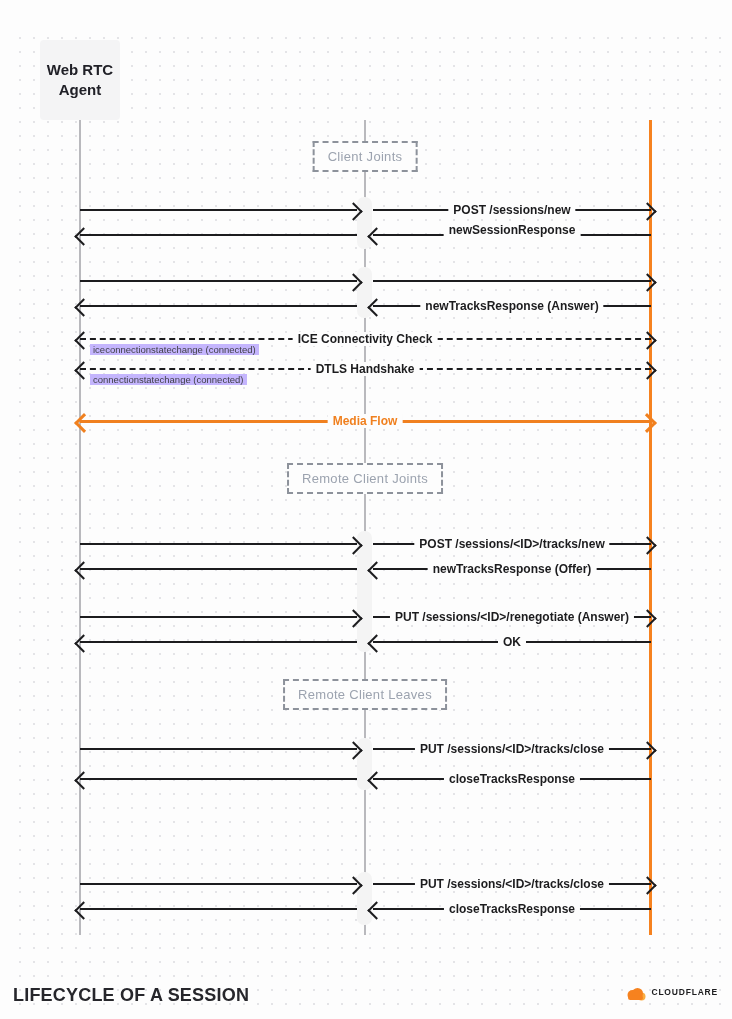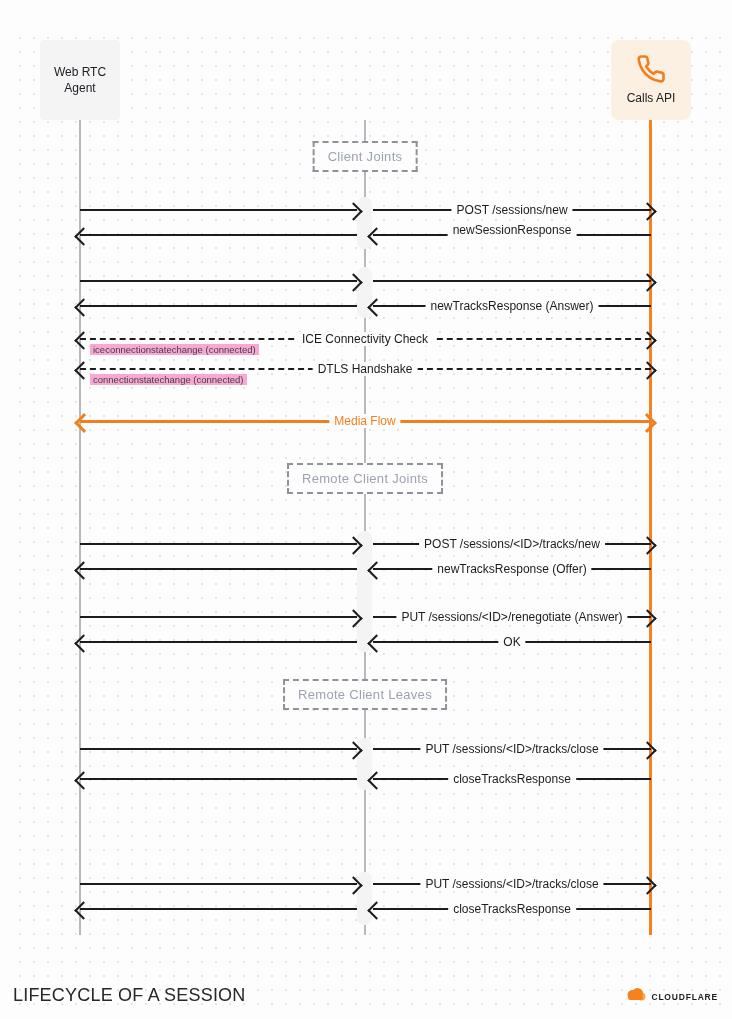--- a/index.html
+++ b/index.html
@@ -15,43 +15,43 @@
     background-size:14px 14px;background-position:5px 5px;
   }
   .lifeline{position:absolute;top:120px;height:815px;width:2px;background:#b9b9bd;z-index:1}
   .lifeline.orange{background:#F6821F;width:3px}
   .activation{position:absolute;left:357px;width:15px;background:#f4f4f4;border-radius:7px;z-index:2}
   .actor{
     position:absolute;top:40px;width:80px;height:80px;background:#F4F4F5;border-radius:4px;
     display:flex;flex-direction:column;align-items:center;justify-content:center;
     text-align:center;z-index:4;
   }
-  .actor .actor-label{font-weight:400;font-size:12px;color:#202027;white-space:pre-line;line-height:1.35}
+  .actor .actor-label{font-weight:700;font-size:15px;color:#202027;white-space:pre-line;line-height:1.35}
   .actor.calls{background:#FBF0E2;border-radius:8px;gap:6px}
   .msg{position:absolute;height:0;z-index:3}
   .msg .line{position:absolute;left:0;right:0;top:0;border-top:2.5px solid #1c1c1e}
   .msg.dashed .line{border-top-style:dashed}
   .msg.orange .line{border-top-color:#F0801F;border-top-width:3px}
   .chev{position:absolute;width:11px;height:11px;border-top:2.5px solid #1c1c1e;border-right:2.5px solid #1c1c1e}
   .chev.r{right:-3px;top:-4.5px;transform:rotate(45deg)}
   .chev.l{left:-3px;top:-4.5px;transform:rotate(-135deg)}
   .msg.orange .chev{border-color:#F0801F;border-top-width:3px;border-right-width:3px}
   .mlabel{
     position:absolute;transform:translate(-50%,-50%);background:#fdfdfd;padding:0 5px;
-    font-weight:400;font-size:12px;color:#1c1c1e;white-space:nowrap;z-index:4;
+    font-weight:700;font-size:12px;color:#1c1c1e;white-space:nowrap;z-index:4;
   }
   .mlabel.orange{color:#F0801F}
   .group{
     position:absolute;left:365px;transform:translateX(-50%);
     border:2px dashed #8d929b;background:#fdfdfd;color:#9CA3AF;
     font-size:13px;padding:6px 13px;white-space:nowrap;z-index:4;letter-spacing:.3px;
   }
-  .event{position:absolute;left:90px;font-size:9.5px;color:#3f3f46;background:#f9a8d4;padding:0 3px;z-index:4}
-  .title{position:absolute;left:13px;top:985px;font-weight:400;font-size:18px;color:#26262b;letter-spacing:.2px;z-index:5}
-  .logo{position:absolute;right:14px;top:987px;display:flex;align-items:flex-end;gap:3px;z-index:5}
+  .event{position:absolute;left:90px;font-size:9.5px;color:#3f3f46;background:#c4b5fd;padding:0 3px;z-index:4}
+  .title{position:absolute;left:13px;top:985px;font-weight:700;font-size:18px;color:#26262b;letter-spacing:.2px;z-index:5}
+  .logo{position:absolute;right:14px;top:987px;display:flex;align-items:flex-start;gap:3px;z-index:5}
   .logo .brand{font-weight:700;font-size:8.5px;letter-spacing:.8px;color:#1c1c1e}
 </style>
 </head>
 <body>
 
 <div class="page">
   <div class="dots"></div>
 
   <div class="lifeline" style="left:79px"></div>
   <div class="lifeline" style="left:364px"></div>
@@ -59,26 +59,20 @@
 
   <div class="activation" style="top:197px;height:52px"></div>
   <div class="activation" style="top:267px;height:51px"></div>
   <div class="activation" style="top:531px;height:121px"></div>
   <div class="activation" style="top:738px;height:52px"></div>
   <div class="activation" style="top:872px;height:53px"></div>
 
   <div class="actor" style="left:40px">
     <span class="actor-label">Web RTC
 Agent</span>
-  </div>
-  <div class="actor calls" style="left:611px">
-    <svg width="30" height="30" viewBox="0 0 24 24" fill="none" stroke="#F0801F" stroke-width="2.1" stroke-linecap="round" stroke-linejoin="round">
-      <path d="M22 16.92v3a2 2 0 0 1-2.18 2 19.79 19.79 0 0 1-8.63-3.07 19.5 19.5 0 0 1-6-6 19.79 19.79 0 0 1-3.07-8.67A2 2 0 0 1 4.11 2h3a2 2 0 0 1 2 1.72 12.84 12.84 0 0 0 .7 2.81 2 2 0 0 1-.45 2.11L8.09 9.91a16 16 0 0 0 6 6l1.27-1.27a2 2 0 0 1 2.11-.45 12.84 12.84 0 0 0 2.81.7A2 2 0 0 1 22 16.92z"></path>
-    </svg>
-    <span class="actor-label">Calls API</span>
   </div>
 
   <div class="group" style="top:141px">Client Joints</div>
   <div class="group" style="top:463px">Remote Client Joints</div>
   <div class="group" style="top:679px">Remote Client Leaves</div>
 
   <div class="msg" style="left:80px;top:209px;width:277px">
       <i class="line"></i>
       <i class="chev r"></i>
     </div>

